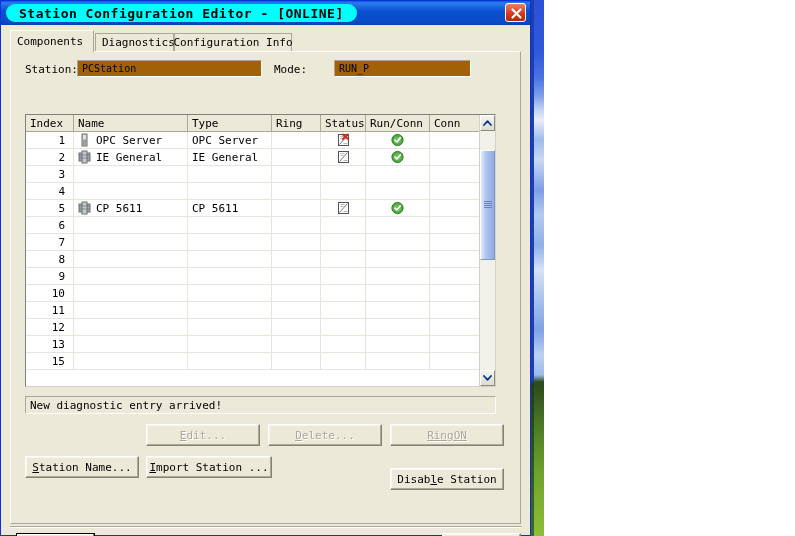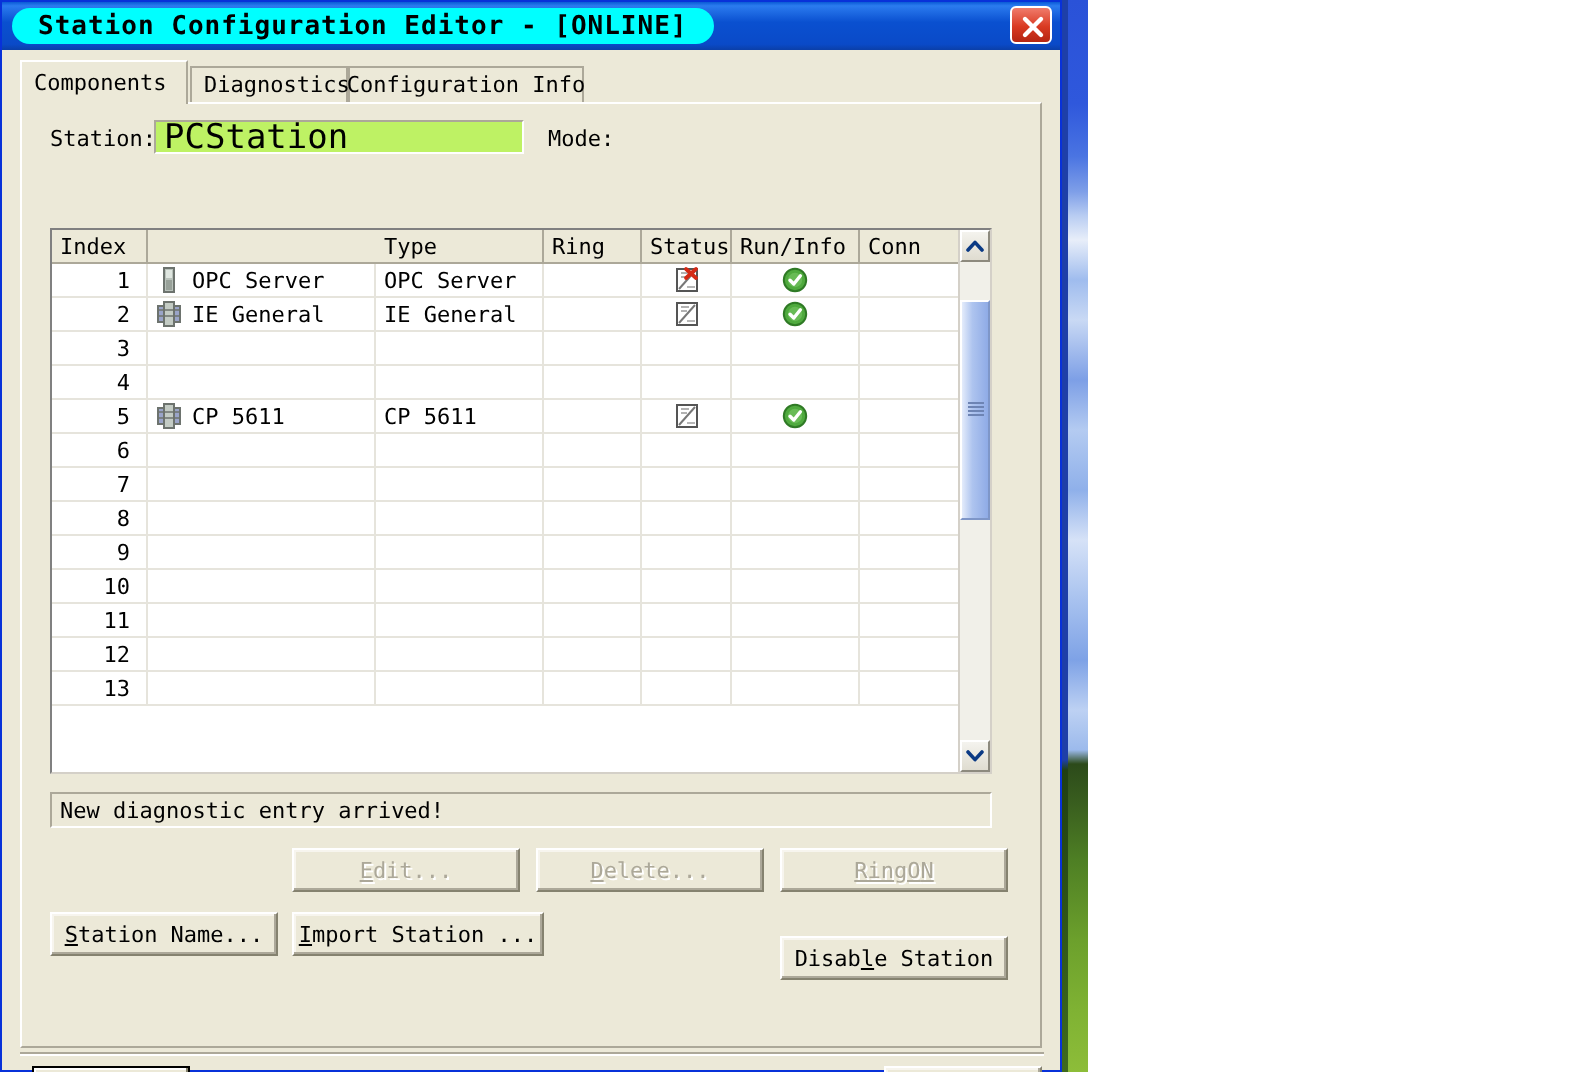--- a/index.html
+++ b/index.html
@@ -91,27 +91,27 @@
     background:#ece9d8;
     border:1px solid #ffffff;
     border-right-color:#aca899;border-bottom-color:#aca899;
     box-sizing:border-box;
   }
 
   
   .fieldlabel{position:absolute;font-size:11px;color:#000;}
   .readonly-field{
     position:absolute;height:17px;
-    background:#bef264;
+    background:#a16207;
     border:1px solid #aca899;
     border-right-color:#ffffff;border-bottom-color:#ffffff;
     box-sizing:border-box;
     padding-left:4px;
     display:flex;align-items:center;
-    font-size:17px;color:#000;
+    font-size:10px;color:#000;
   }
 
   
   #grid{
     position:absolute;left:14px;top:62px;width:471px;height:273px;
     background:#ffffff;
     border:1px solid #808080;
     border-right-color:#d4d0c8;border-bottom-color:#d4d0c8;
     box-sizing:border-box;
     overflow:hidden;
@@ -249,28 +249,30 @@
           <span>Configuration Info</span>
         </div>
       </div>
 
       <div id="tabpage">
 
         <span class="fieldlabel" style="left:14px;top:11px;">Station:</span>
         <div class="readonly-field" style="left:66px;top:8px;width:185px;">PCStation</div>
 
         <span class="fieldlabel" style="left:263px;top:11px;">Mode:</span>
+        <div class="readonly-field" style="left:323px;top:8px;width:137px;">RUN_P</div>
 
         <div id="grid">
           <div id="gridhead">
               <div class="hcell" style="left: 0px; width: 48px;">Index</div>
+              <div class="hcell" style="left: 48px; width: 114px;">Name</div>
               <div class="hcell" style="left: 162px; width: 84px;">Type</div>
               <div class="hcell" style="left: 246px; width: 49px;">Ring</div>
               <div class="hcell" style="left: 295px; width: 45px;">Status</div>
-              <div class="hcell" style="left: 340px; width: 64px;">Run/Info</div>
+              <div class="hcell" style="left: 340px; width: 64px;">Run/Conn</div>
               <div class="hcell" style="left: 404px; width: 51px;">Conn</div>
             </div>
           <div id="gridbody">
               <div class="row">
                 <div class="cell idx" style="left: 0px; width: 48px;">1</div>
                 <div class="cell " style="left: 48px; width: 114px;">
                   <span class="namewrap">
                     <svg width="13" height="14" viewBox="0 0 13 14">
                       <rect x="4" y="1" width="5" height="12" fill="#b9c2bb" stroke="#6d736e"></rect>
                       <rect x="5" y="2" width="3" height="4" fill="#dfe6e0"></rect>
@@ -473,20 +475,33 @@
                   </span>
                 </div>
                 <div class="cell " style="left: 162px; width: 84px;"></div>
                 <div class="cell ctr" style="left: 246px; width: 49px;"></div>
                 <div class="cell ctr" style="left: 295px; width: 45px;"></div>
                 <div class="cell ctr" style="left: 340px; width: 64px;"></div>
                 <div class="cell ctr" style="left: 404px; width: 51px;"></div>
               </div>
               <div class="row">
                 <div class="cell idx" style="left: 0px; width: 48px;">13</div>
+                <div class="cell " style="left: 48px; width: 114px;">
+                  <span class="namewrap">
+                    <span></span>
+                  </span>
+                </div>
+                <div class="cell " style="left: 162px; width: 84px;"></div>
+                <div class="cell ctr" style="left: 246px; width: 49px;"></div>
+                <div class="cell ctr" style="left: 295px; width: 45px;"></div>
+                <div class="cell ctr" style="left: 340px; width: 64px;"></div>
+                <div class="cell ctr" style="left: 404px; width: 51px;"></div>
+              </div>
+              <div class="row">
+                <div class="cell idx" style="left: 0px; width: 48px;">15</div>
                 <div class="cell " style="left: 48px; width: 114px;">
                   <span class="namewrap">
                     <span></span>
                   </span>
                 </div>
                 <div class="cell " style="left: 162px; width: 84px;"></div>
                 <div class="cell ctr" style="left: 246px; width: 49px;"></div>
                 <div class="cell ctr" style="left: 295px; width: 45px;"></div>
                 <div class="cell ctr" style="left: 340px; width: 64px;"></div>
                 <div class="cell ctr" style="left: 404px; width: 51px;"></div>

